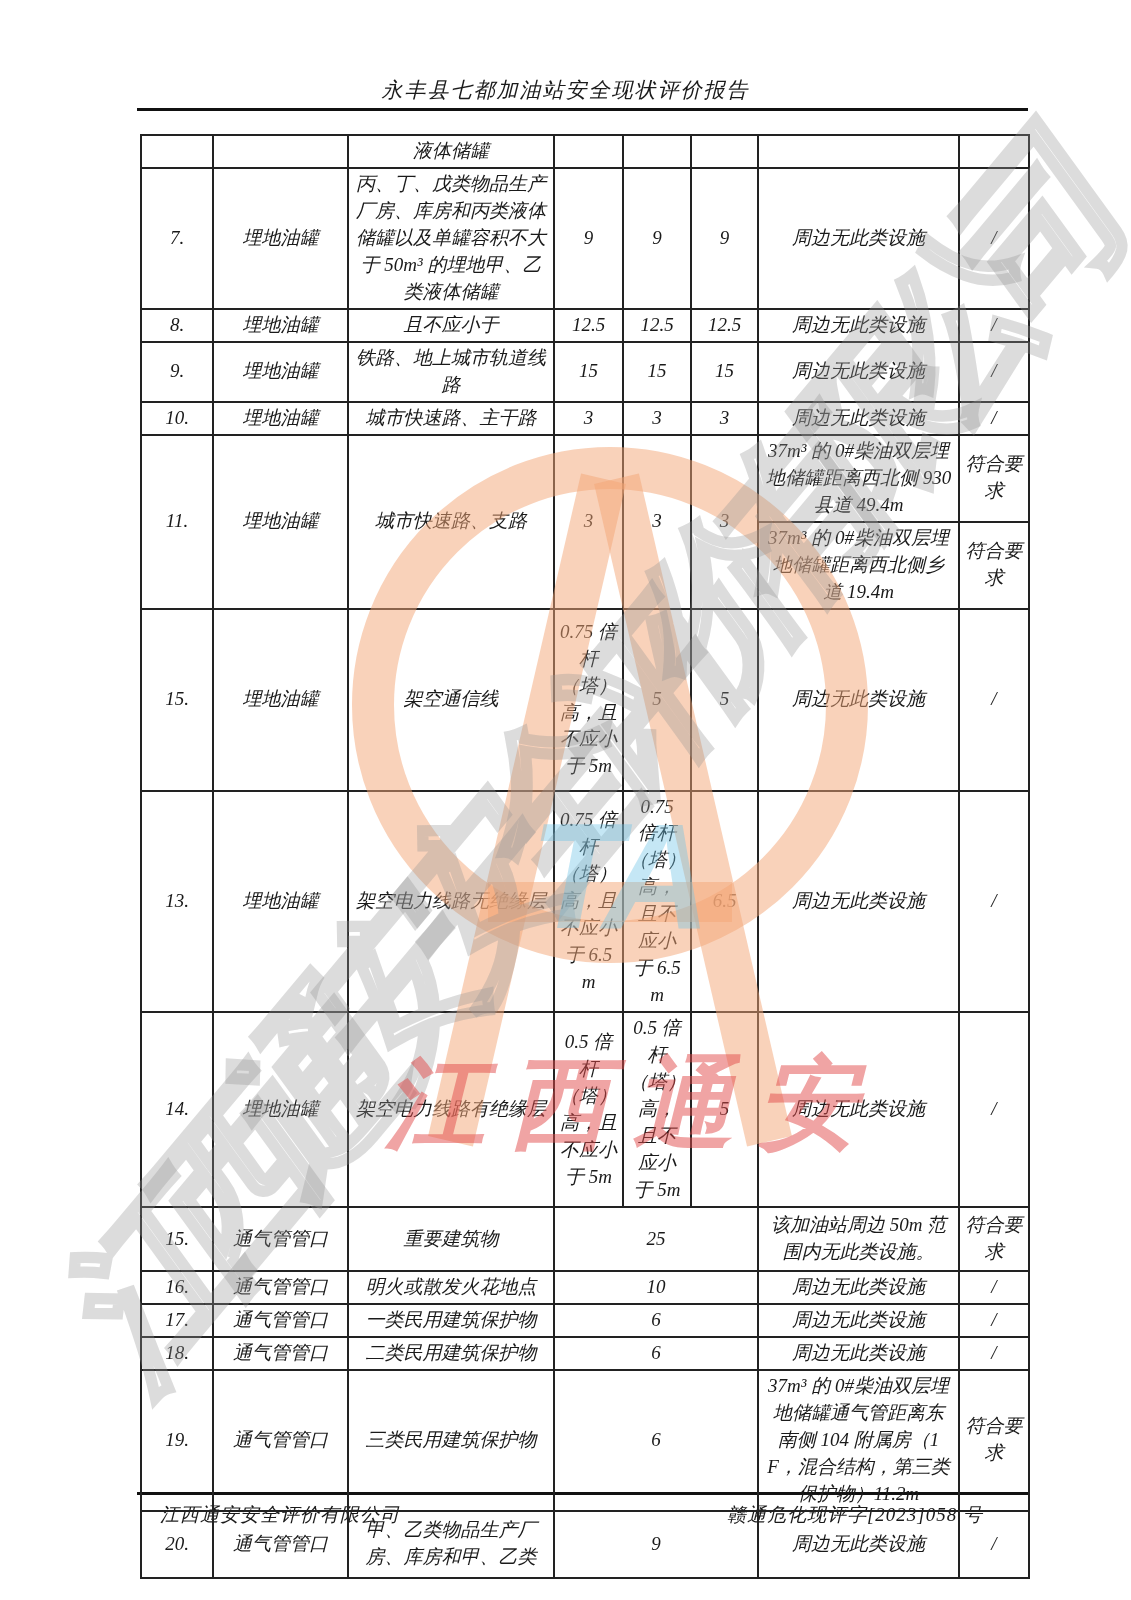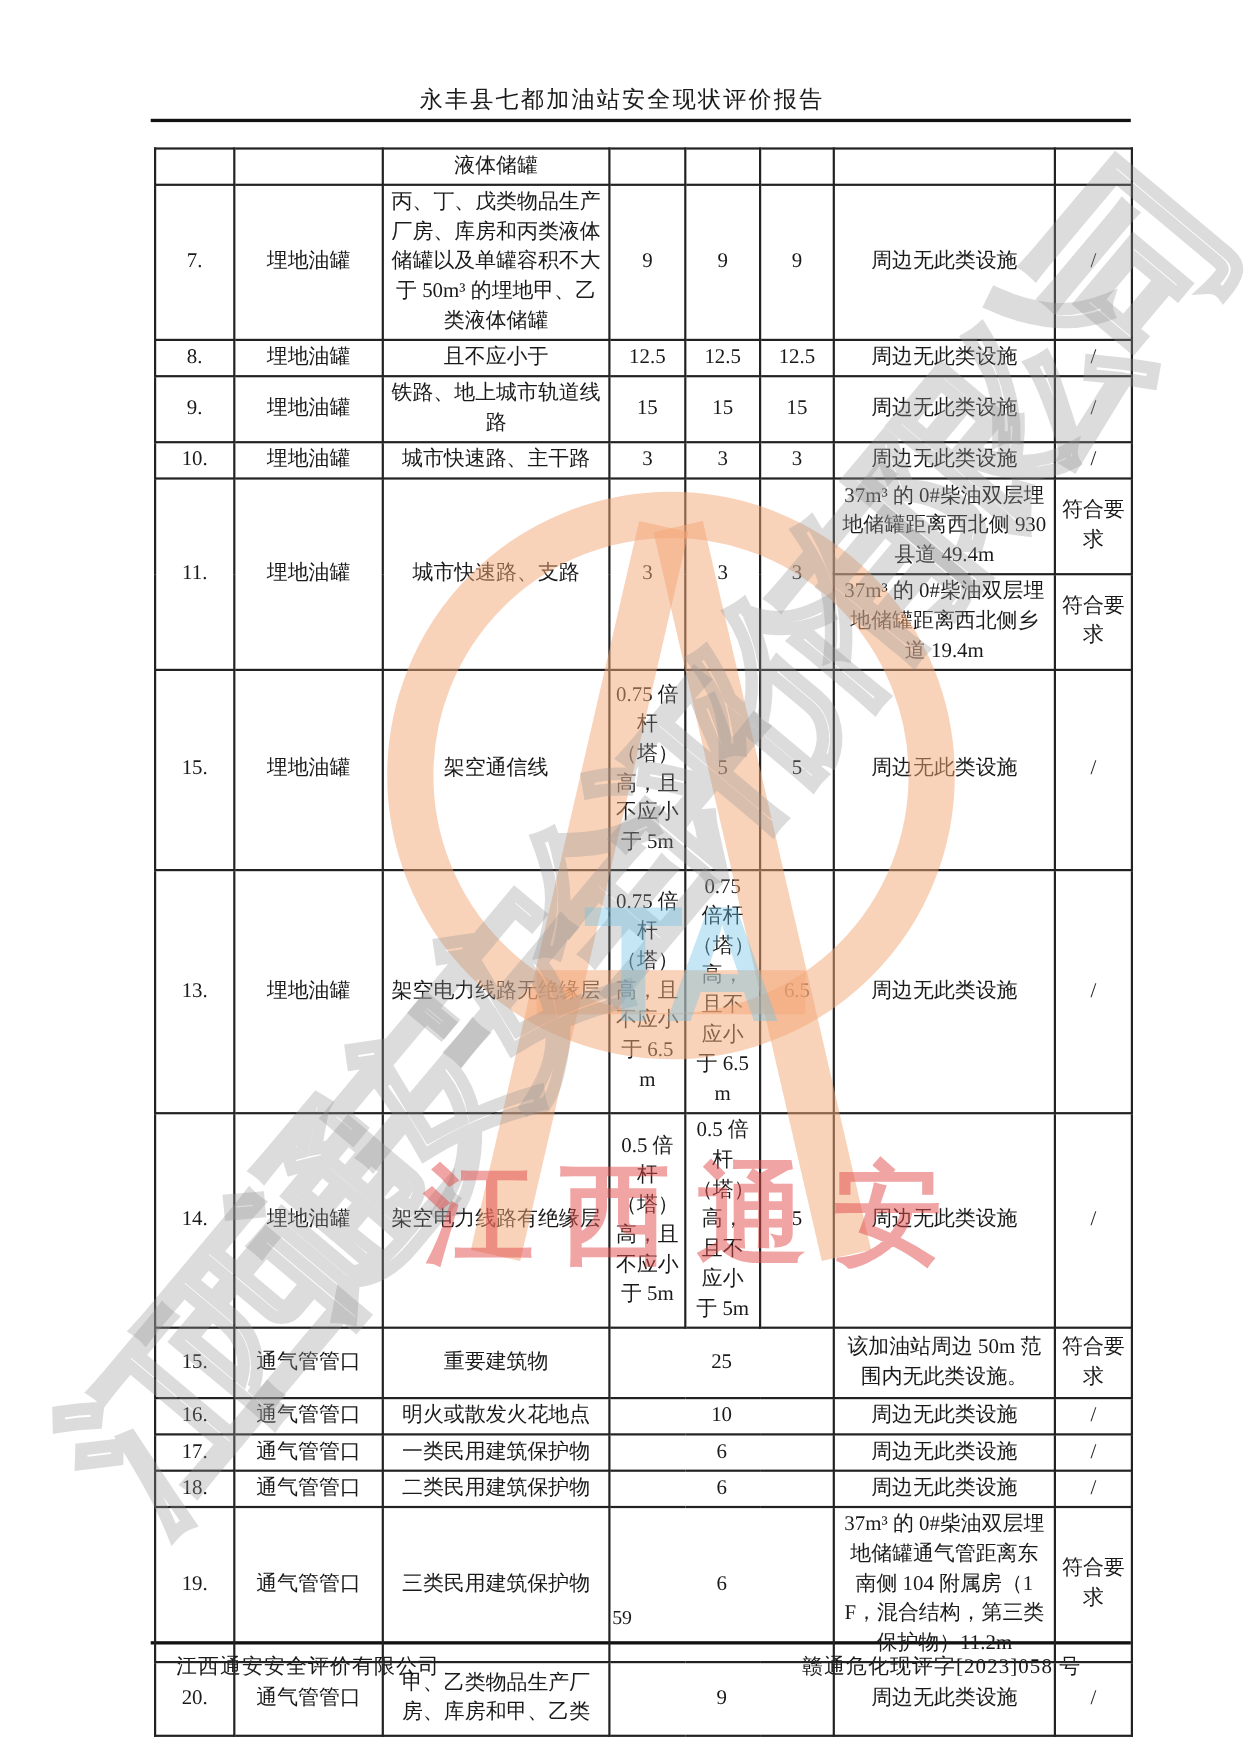--- a/index.html
+++ b/index.html
@@ -3,20 +3,21 @@
 <meta charset="utf-8">
 <style>
   html,body{margin:0;padding:0;background:#ffffff;}
   .page{
     position:relative;
     width:1131px;height:1600px;
     background:#ffffff;
     overflow:hidden;
     font-family:"Liberation Serif","DejaVu Serif",serif;
     color:#1a1a1a;
+    font-style:italic;
   }
   
   .doc-header{
     position:absolute;top:76px;left:0;width:100%;
     text-align:center;font-size:21px;letter-spacing:2px;color:#1b1b1b;
   }
   .header-rule{
     position:absolute;top:108px;left:137px;width:891px;height:3px;
     background:#111;
   }
@@ -280,18 +281,17 @@
         <td>20.</td>
         <td>通气管管口</td>
         <td>甲、乙类物品生产厂房、库房和甲、乙类</td>
         <td colspan="3">9</td>
         <td>周边无此类设施</td>
         <td>/</td>
       </tr>
     </tbody>
   </table>
 
-  <div class="page-number">59</div>
   <div class="footer-rule"></div>
   <div class="footer-left">江西通安安全评价有限公司</div>
   <div class="footer-right">赣通危化现评字[2023]058 号</div>
 
 </div>
 
 </body></html>

